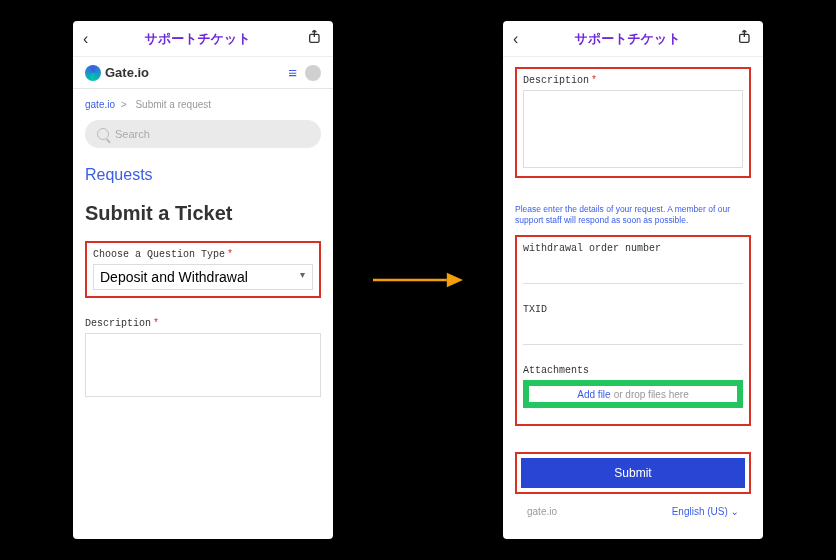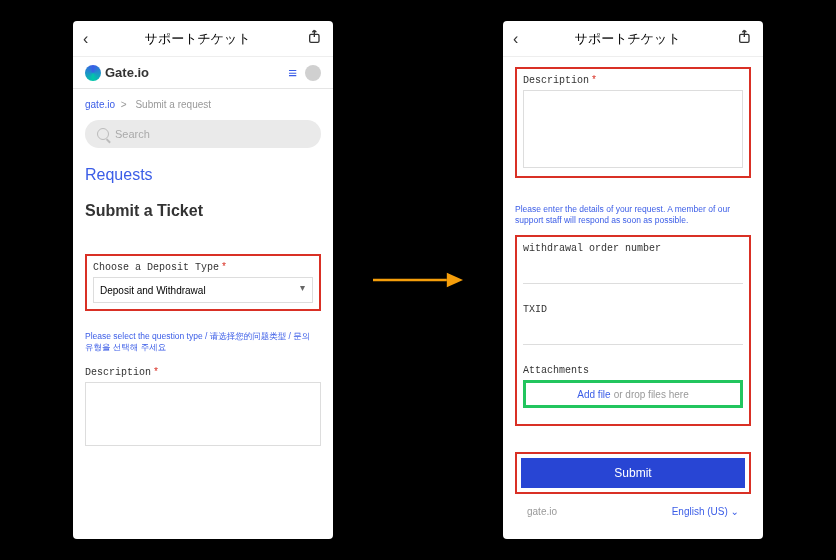--- a/index.html
+++ b/index.html
@@ -35,22 +35,22 @@
       padding: 0 10px;
       border-bottom: 1px solid #eee;
     }
     .phone-header .back, .phone-header .share {
       font-size: 16px;
       color: #333;
       cursor: pointer;
     }
     .phone-header .title {
       font-size: 13px;
-      color: #000000;
-      font-weight: 400;
+      color: #6d28d9;
+      font-weight: 700;
     }
     .brand-bar {
       height: 32px;
       display: flex;
       align-items: center;
       justify-content: space-between;
       padding: 0 12px;
       border-bottom: 1px solid #e5e5e5;
     }
     .logo {
@@ -130,24 +130,23 @@
       bottom: -2px;
       right: -3px;
     }
     .requests-link {
       color: #3b5de7;
       font-size: 16px;
       display: block;
       margin-bottom: 18px;
     }
     .page-title {
-      font-size: 16px;
+      font-size: 20px;
       font-weight: 600;
       color: #333;
-      margin-bottom: 18px;
     }
     .field-group {
       margin-bottom: 10px;
     }
     .field-label {
       font-size: 10px;
       color: #333;
       margin-bottom: 4px;
       display: block;
       font-family: Liberation Mono, monospace;
@@ -178,21 +177,21 @@
       font-size: 8.5px;
       color: #3b5de7;
       margin-top: 20px;
       line-height: 1.3;
     }
     .field-select {
       width: 100%;
       border: 1px solid #ddd;
       height: 26px;
       padding: 0 6px;
-      font-size: 10px;
+      font-size: 14px;
       background: #fff;
       appearance: none;
       position: relative;
     }
     .select-wrap {
       position: relative;
     }
     .select-wrap::after {
       content: '▾';
       position: absolute;
@@ -204,21 +203,21 @@
     }
     .highlight-box {
       border: 2.5px solid #d93025;
       padding: 6px;
       margin-bottom: 6px;
     }
     .highlight-box .field-label {
       margin-bottom: 4px;
     }
     .add-file {
-      border: 3px solid #22c55e;
+      border: 6px solid #22c55e;
       height: 28px;
       display: flex;
       align-items: center;
       justify-content: center;
       font-size: 10px;
       color: #999;
       gap: 3px;
     }
     .add-file a {
       color: #3b5de7;
@@ -295,29 +294,28 @@
       <span>Search</span>
     </div>
     <a class="requests-link">Requests</a>
     <h1 class="page-title">Submit a Ticket</h1>
 
 
     <div style="height:16px"></div>
 
     <div class="highlight-box">
       <label class="field-label">
-        <span>Choose a Deposit Type</span><span class="required">*</span>
+        <span>Choose a Question Type</span><span class="required">*</span>
       </label>
       <div class="select-wrap">
         <select class="field-select">
           <option>Deposit and Withdrawal</option>
         </select>
       </div>
     </div>
-    <div class="field-hint">Please select the question type / 请选择您的问题类型 / 문의 유형을 선택해 주세요</div>
 
     <div style="height:14px"></div>
 
     <div class="field-group">
       <label class="field-label">
         <span>Description</span><span class="required">*</span>
       </label>
       <textarea class="field-textarea" style=""></textarea>
     </div>
   </div>

